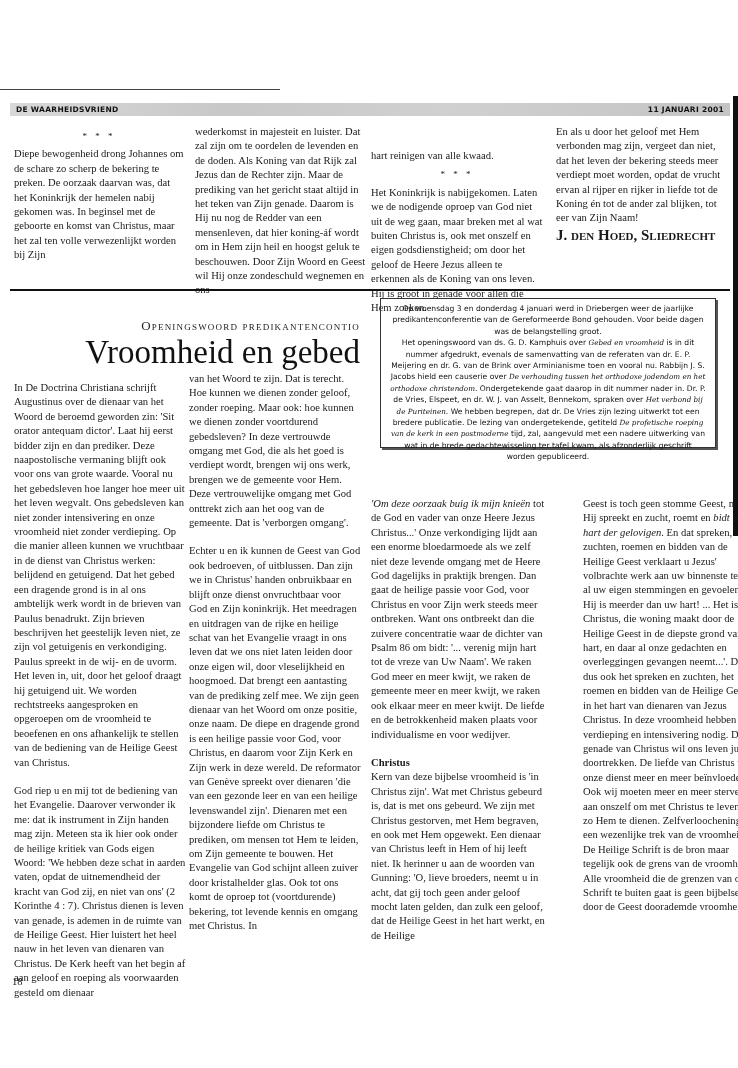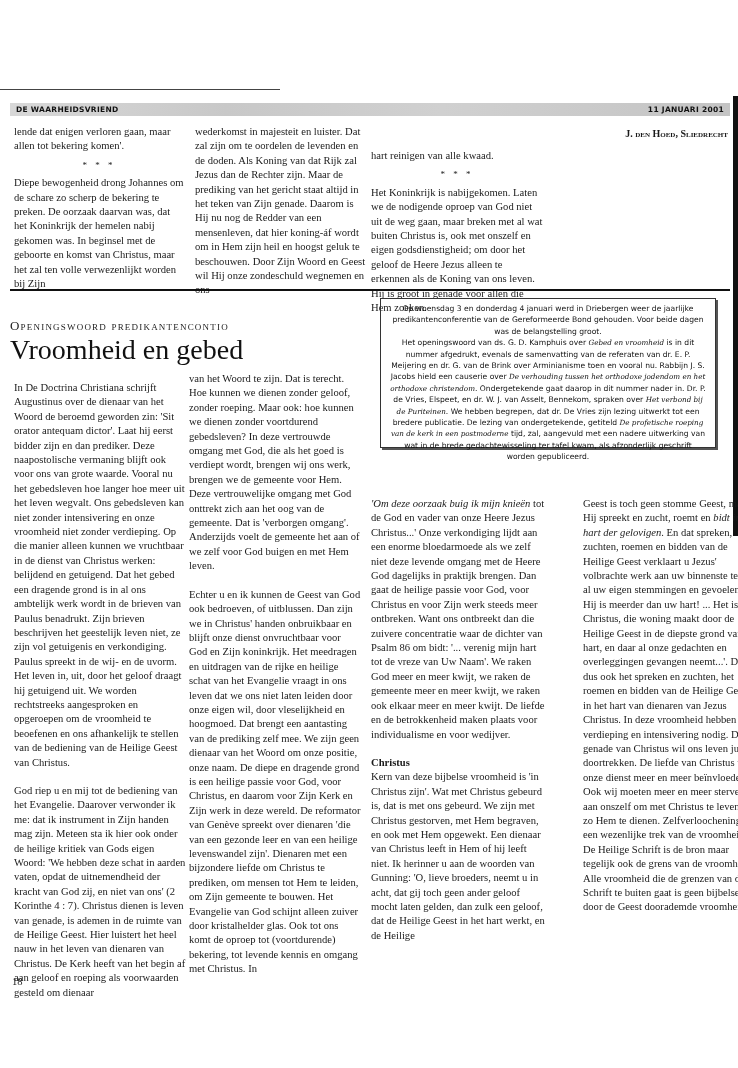--- a/index.html
+++ b/index.html
@@ -5,78 +5,77 @@
   html, body { margin: 0; padding: 0; background: #ffffff; }
   body { width: 738px; height: 1068px; position: relative; overflow: hidden; font-family: "DejaVu Serif", "Liberation Serif", serif; color: #1a1a1a; }
   .top-rule { position: absolute; left: 0; top: 89px; width: 280px; height: 1px; background: #444; }
   .right-edge { position: absolute; right: 0; top: 96px; width: 5px; height: 440px; background: #111; }
   .header-band { position: absolute; left: 10px; top: 103px; width: 720px; height: 13px; background: linear-gradient(90deg,#d8d8d8,#c8c8c8 30%,#d0d0d0 60%,#c4c4c4); display:flex; justify-content:space-between; align-items:center; padding: 4px 6px; box-sizing:border-box; }
   .header-band span { font-family: "DejaVu Sans", sans-serif; font-weight: bold; font-size: 7.5px; letter-spacing: 0.3px; color: #111; }
   .col { position: absolute; font-family: "Liberation Serif", serif; font-size: 10.6px; line-height: 14.4px; }
   .col p { margin: 0; }
   .col .gap { height: 14px; }
   .stars { text-align: center; font-size: 9px; letter-spacing: 3px; margin: 4px 0 4px 0 !important; }
-  .sign { text-align: right; font-weight: bold; font-variant: small-caps; font-size: 10px; margin-top: 2px !important; }
+  .sign { font-weight: bold; font-variant: small-caps; font-size: 15px; margin-top: 2px !important; }
   .mid-rule { position: absolute; left: 10px; top: 289px; width: 720px; height: 2px; background: #111; }
-  .kicker { position: absolute; left: 10px; width: 350px; top: 318px; text-align: left; font-family: "Liberation Serif", serif; font-size: 13px; letter-spacing: 1.2px; font-variant: small-caps; color: #222; }
-  .title { position: absolute; left: 10px; width: 350px; top: 334px; text-align: left; font-family: "Liberation Serif", serif; font-size: 28px; color: #111; }
+  .kicker { position: absolute; left: 10px; width: 350px; top: 318px; text-align: right; font-family: "Liberation Serif", serif; font-size: 13px; letter-spacing: 1.2px; font-variant: small-caps; color: #222; }
+  .title { position: absolute; left: 10px; width: 350px; top: 334px; text-align: right; font-family: "Liberation Serif", serif; font-size: 33px; color: #111; }
   .intro-box { position: absolute; left: 380px; top: 298px; width: 336px; height: 150px; border: 1.5px solid #333; box-shadow: 2px 2px 0 #555; box-sizing: border-box; padding: 4px 8px; font-family: "DejaVu Sans", sans-serif; font-size: 7.6px; line-height: 11.4px; text-align: center; color: #111; }
   .intro-box p { margin: 0; }
   .intro-box em { font-family: "DejaVu Serif", serif; font-style: italic; font-size: 7.2px; }
   .intro-box .vdg { text-align: right; font-weight: bold; font-size: 7.6px; margin-top: 2px; }
   .subhead { font-weight: bold; }
   .pageno { position: absolute; left: 12px; top: 976px; font-family: "Liberation Serif", serif; font-size: 10.6px; }
   em { font-style: italic; }
 </style>
 </head>
 <body>
 
 <div class="top-rule"></div>
 <div class="right-edge"></div>
 
 <div class="header-band">
   <span>DE WAARHEIDSVRIEND</span>
   <span>11 JANUARI 2001</span>
 </div>
 
 <div class="col" style="left:14px; top:125px; width:170px;">
-  <p>lende dat enigen verloren gaan, maar allen tot bekering komen'.</p>
   <p class="stars">* * *</p>
   <p>Diepe bewogenheid drong Johannes om de schare zo scherp de bekering te preken. De oorzaak daarvan was, dat het Koninkrijk der hemelen nabij gekomen was. In beginsel met de geboorte en komst van Christus, maar het zal ten volle verwezenlijkt worden bij Zijn</p>
 </div>
 <div class="col" style="left:195px; top:125px; width:172px;">
   <p>wederkomst in majesteit en luister. Dat zal zijn om te oordelen de levenden en de doden. Als Koning van dat Rijk zal Jezus dan de Rechter zijn. Maar de prediking van het gericht staat altijd in het teken van Zijn genade. Daarom is Hij nu nog de Redder van een mensenleven, dat hier koning-áf wordt om in Hem zijn heil en hoogst geluk te beschouwen. Door Zijn Woord en Geest wil Hij onze zondeschuld wegnemen en ons</p>
 </div>
 <div class="col" style="left:371px; top:125px; width:172px;margin-top:24px;">
   <p>hart reinigen van alle kwaad.</p>
   <p class="stars">* * *</p>
   <p>Het Koninkrijk is nabijgekomen. Laten we de nodigende oproep van God niet uit de weg gaan, maar breken met al wat buiten Christus is, ook met onszelf en eigen godsdienstigheid; om door het geloof de Heere Jezus alleen te erkennen als de Koning van ons leven. Hij is groot in genade voor allen die Hem zoeken.</p>
 </div>
 <div class="col" style="left:556px; top:125px; width:172px;">
+  <p>En als u door het geloof met Hem verbonden mag zijn, vergeet dan niet, dat het leven der bekering steeds meer verdiept moet worden, opdat de vrucht ervan al rijper en rijker in liefde tot de Koning én tot de ander zal blijken, tot eer van Zijn Naam!</p>
   <p class="sign">J. den Hoed, Sliedrecht</p>
 </div>
 
 <div class="mid-rule"></div>
 
 <div class="kicker">Openingswoord predikantencontio</div>
 <div class="title">Vroomheid en gebed</div>
 
 <div class="intro-box">
   <p>Op woensdag 3 en donderdag 4 januari werd in Driebergen weer de jaarlijke predikantenconferentie van de Gereformeerde Bond gehouden. Voor beide dagen was de belangstelling groot.</p>
   <p><span>Het openingswoord van ds. G. D. Kamphuis over </span><em>Gebed en vroomheid</em><span> is in dit nummer afgedrukt, evenals de samenvatting van de referaten van dr. E. P. Meijering en dr. G. van de Brink over Arminianisme toen en vooral nu. Rabbijn J. S. Jacobs hield een causerie over </span><em>De verhouding tussen het orthodoxe jodendom en het orthodoxe christendom</em><span>. Ondergetekende gaat daarop in dit nummer nader in. Dr. P. de Vries, Elspeet, en dr. W. J. van Asselt, Bennekom, spraken over </span><em>Het verbond bij de Puriteinen</em><span>. We hebben begrepen, dat dr. De Vries zijn lezing uitwerkt tot een bredere publicatie. De lezing van ondergetekende, getiteld </span><em>De profetische roeping van de kerk in een postmoderne</em><span> tijd, zal, aangevuld met een nadere uitwerking van wat in de brede gedachtewisseling ter tafel kwam, als afzonderlijk geschrift worden gepubliceerd.</span></p>
 </div>
 
 <div class="col" style="left:14px; top:372px; width:172px;margin-top:9px;">
   <p>In De Doctrina Christiana schrijft Augustinus over de dienaar van het Woord de beroemd geworden zin: 'Sit orator antequam dictor'. Laat hij eerst bidder zijn en dan prediker. Deze naapostolische vermaning blijft ook voor ons van grote waarde. Vooral nu het gebedsleven hoe langer hoe meer uit het leven wegvalt. Ons gebedsleven kan niet zonder intensivering en onze vroomheid niet zonder verdieping. Op die manier alleen kunnen we vruchtbaar in de dienst van Christus werken: belijdend en getuigend. Dat het gebed een dragende grond is in al ons ambtelijk werk wordt in de brieven van Paulus benadrukt. Zijn brieven beschrijven het geestelijk leven niet, ze zijn vol getuigenis en verkondiging. Paulus spreekt in de wij- en de uvorm. Het leven in, uit, door het geloof draagt hij getuigend uit. We worden rechtstreeks aangesproken en opgeroepen om de vroomheid te beoefenen en ons afhankelijk te stellen van de bediening van de Heilige Geest van Christus.</p>
   <div class="gap"></div>
   <p>God riep u en mij tot de bediening van het Evangelie. Daarover verwonder ik me: dat ik instrument in Zijn handen mag zijn. Meteen sta ik hier ook onder de heilige kritiek van Gods eigen Woord: 'We hebben deze schat in aarden vaten, opdat de uitnemendheid der kracht van God zij, en niet van ons' (2 Korinthe 4 : 7). Christus dienen is leven van genade, is ademen in de ruimte van de Heilige Geest. Hier luistert het heel nauw in het leven van dienaren van Christus. De Kerk heeft van het begin af aan geloof en roeping als voorwaarden gesteld om dienaar</p>
 </div>
 <div class="col" style="left:189px; top:372px; width:172px;">
   <p>van het Woord te zijn. Dat is terecht. Hoe kunnen we dienen zonder geloof, zonder roeping. Maar ook: hoe kunnen we dienen zonder voortdurend gebedsleven? In deze vertrouwde omgang met God, die als het goed is verdiept wordt, brengen wij ons werk, brengen we de gemeente voor Hem. Deze vertrouwelijke omgang met God onttrekt zich aan het oog van de gemeente. Dat is 'verborgen omgang'.</p>
-  <p>Anderzijds voelt de gemeente het aan of we zelf voor God buigen en met Hem leven.</p>
   <div class="gap"></div>
   <p>Echter u en ik kunnen de Geest van God ook bedroeven, of uitblussen. Dan zijn we in Christus' handen onbruikbaar en blijft onze dienst onvruchtbaar voor God en Zijn koninkrijk. Het meedragen en uitdragen van de rijke en heilige schat van het Evangelie vraagt in ons leven dat we ons niet laten leiden door onze eigen wil, door vleselijkheid en hoogmoed. Dat brengt een aantasting van de prediking zelf mee. We zijn geen dienaar van het Woord om onze positie, onze naam. De diepe en dragende grond is een heilige passie voor God, voor Christus, en daarom voor Zijn Kerk en Zijn werk in deze wereld. De reformator van Genève spreekt over dienaren 'die van een gezonde leer en van een heilige levenswandel zijn'. Dienaren met een bijzondere liefde om Christus te prediken, om mensen tot Hem te leiden, om Zijn gemeente te bouwen. Het Evangelie van God schijnt alleen zuiver door kristalhelder glas. Ook tot ons komt de oproep tot (voortdurende) bekering, tot levende kennis en omgang met Christus. In</p>
 </div>
 <div class="col" style="left:371px; top:497px; width:176px;">
   <p><em>'Om deze oorzaak buig ik mijn knieën</em><span> tot de God en vader van onze Heere Jezus Christus...' Onze verkondiging lijdt aan een enorme bloedarmoede als we zelf niet deze levende omgang met de Heere God dagelijks in praktijk brengen. Dan gaat de heilige passie voor God, voor Christus en voor Zijn werk steeds meer ontbreken. Want ons ontbreekt dan die zuivere concentratie waar de dichter van Psalm 86 om bidt: '... verenig mijn hart tot de vreze van Uw Naam'. We raken God meer en meer kwijt, we raken de gemeente meer en meer kwijt, we raken ook elkaar meer en meer kwijt. De liefde en de betrokkenheid maken plaats voor individualisme en voor wedijver.</span></p>
   <div class="gap"></div>
   <p class="subhead">Christus</p>
   <p>Kern van deze bijbelse vroomheid is 'in Christus zijn'. Wat met Christus gebeurd is, dat is met ons gebeurd. We zijn met Christus gestorven, met Hem begraven, en ook met Hem opgewekt. Een dienaar van Christus leeft in Hem of hij leeft niet. Ik herinner u aan de woorden van Gunning: 'O, lieve broeders, neemt u in acht, dat gij toch geen ander geloof mocht laten gelden, dan zulk een geloof, dat de Heilige Geest in het hart werkt, en de Heilige</p>
 </div>
 <div class="col" style="left:583px; top:497px; width:176px;">

